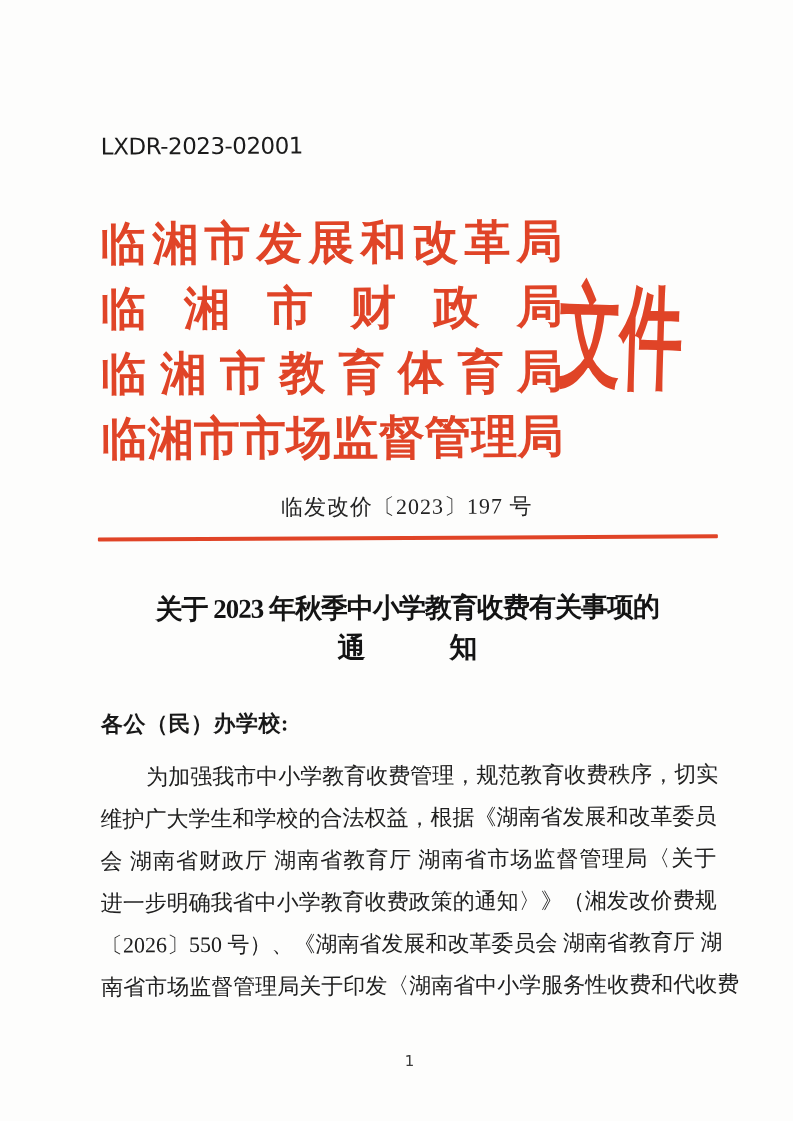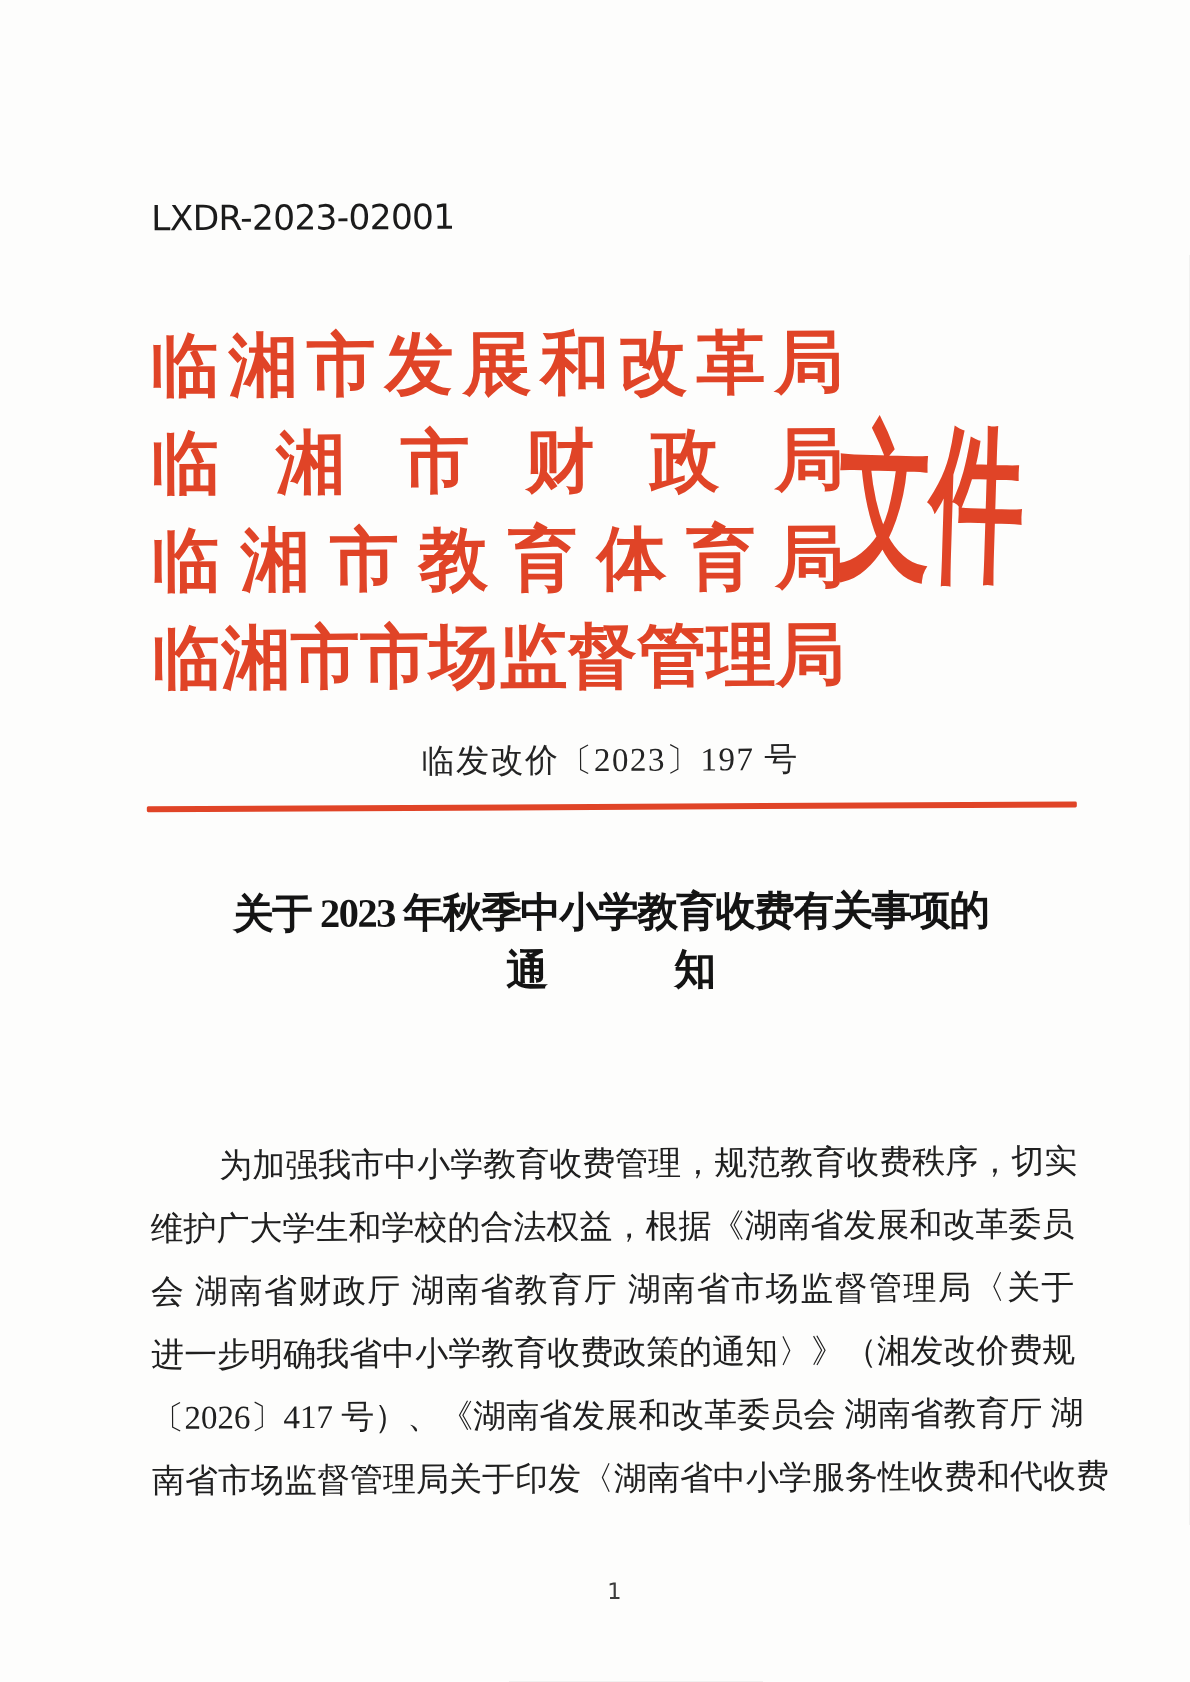--- a/index.html
+++ b/index.html
@@ -200,20 +200,21 @@
 
     <div class="ref-number">临发改价〔2023〕197 号</div>
 
     <div class="red-rule"></div>
 
     <div class="title">
       <span class="title-line1">关于 2023 年秋季中小学教育收费有关事项的</span>
       <div class="title-line2">通　　　知</div>
     </div>
 
+    <div class="salutation">各公（民）办学校:</div>
 
     <div class="body-par">
       <div class="body-line char-justify indent">
           <span>为</span>
           <span>加</span>
           <span>强</span>
           <span>我</span>
           <span>市</span>
           <span>中</span>
           <span>小</span>
@@ -325,21 +326,21 @@
           <span>发</span>
           <span>改</span>
           <span>价</span>
           <span>费</span>
           <span>规</span>
         </div>
       <div class="body-line char-justify">
           <span>〔</span>
           <span>2026</span>
           <span>〕</span>
-          <span>417 </span>
+          <span>550 </span>
           <span>号</span>
           <span>）</span>
           <span>、</span>
           <span>《</span>
           <span>湖</span>
           <span>南</span>
           <span>省</span>
           <span>发</span>
           <span>展</span>
           <span>和</span>

